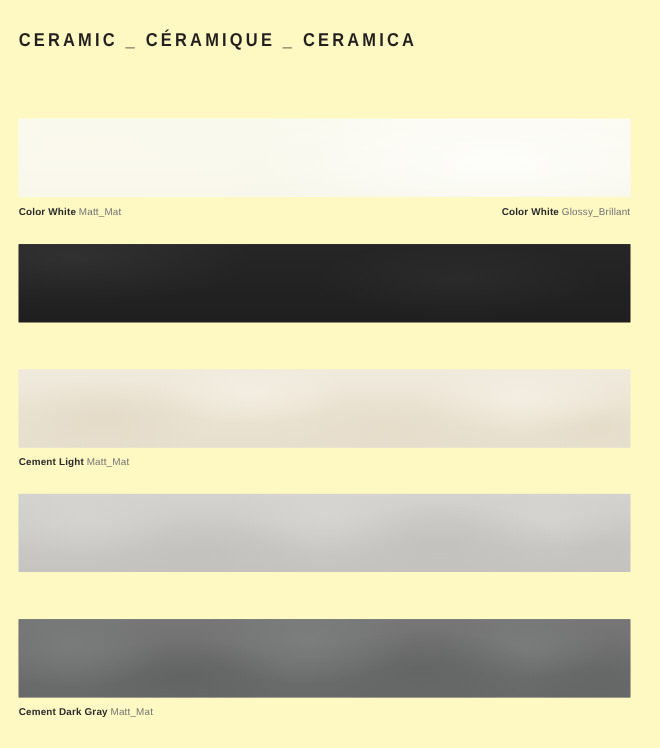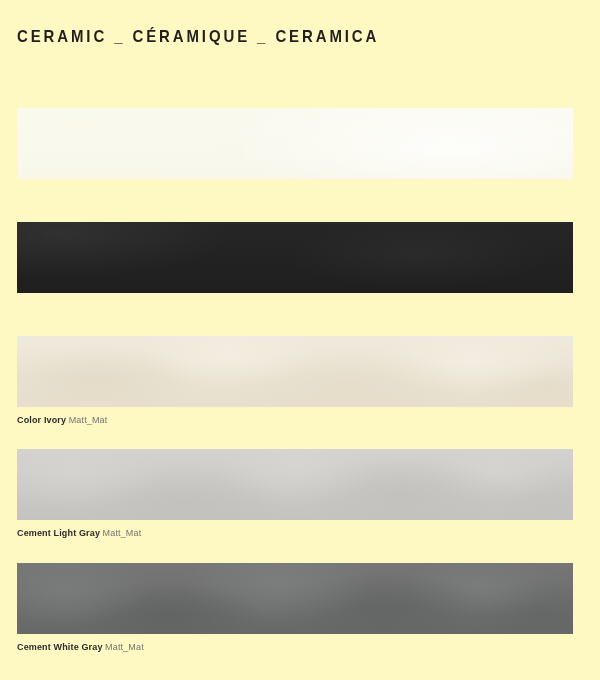--- a/index.html
+++ b/index.html
@@ -150,50 +150,54 @@
 <body>
 
 <div class="page">
 
   <h1 class="page-title">CERAMIC _ CÉRAMIQUE _ CERAMICA</h1>
 
   <div class="swatch-list">
 
     <div class="swatch-row" style="top:108px;">
       <div class="swatch-band tex-white"></div>
+      <div class="swatch-captions">
+        <div class="caption left">
+          <span class="name">Color White</span>
+          <span class="finish">Matt_Mat</span>
+        </div>
+        <div class="caption right">
+          <span class="name">Color White</span>
+          <span class="finish">Glossy_Brillant</span>
+        </div>
+      </div>
     </div>
 
     <div class="swatch-row" style="top:222px;">
       <div class="swatch-band tex-black"></div>
     </div>
 
     <div class="swatch-row" style="top:336px;">
       <div class="swatch-band tex-ivory"></div>
       <div class="swatch-captions">
         <div class="caption left">
-          <span class="name">Color Ivory</span>
+          <span class="name">Cement Light</span>
           <span class="finish">Matt_Mat</span>
         </div>
       </div>
     </div>
 
     <div class="swatch-row" style="top:449px;">
       <div class="swatch-band tex-lightgray"></div>
-      <div class="swatch-captions">
-        <div class="caption left">
-          <span class="name">Cement Light Gray</span>
-          <span class="finish">Matt_Mat</span>
-        </div>
-      </div>
     </div>
 
     <div class="swatch-row" style="top:563px;">
       <div class="swatch-band tex-darkgray"></div>
       <div class="swatch-captions">
         <div class="caption left">
-          <span class="name">Cement White Gray</span>
+          <span class="name">Cement Dark Gray</span>
           <span class="finish">Matt_Mat</span>
         </div>
       </div>
     </div>
 
   </div>
 </div>
 
 </body></html>

